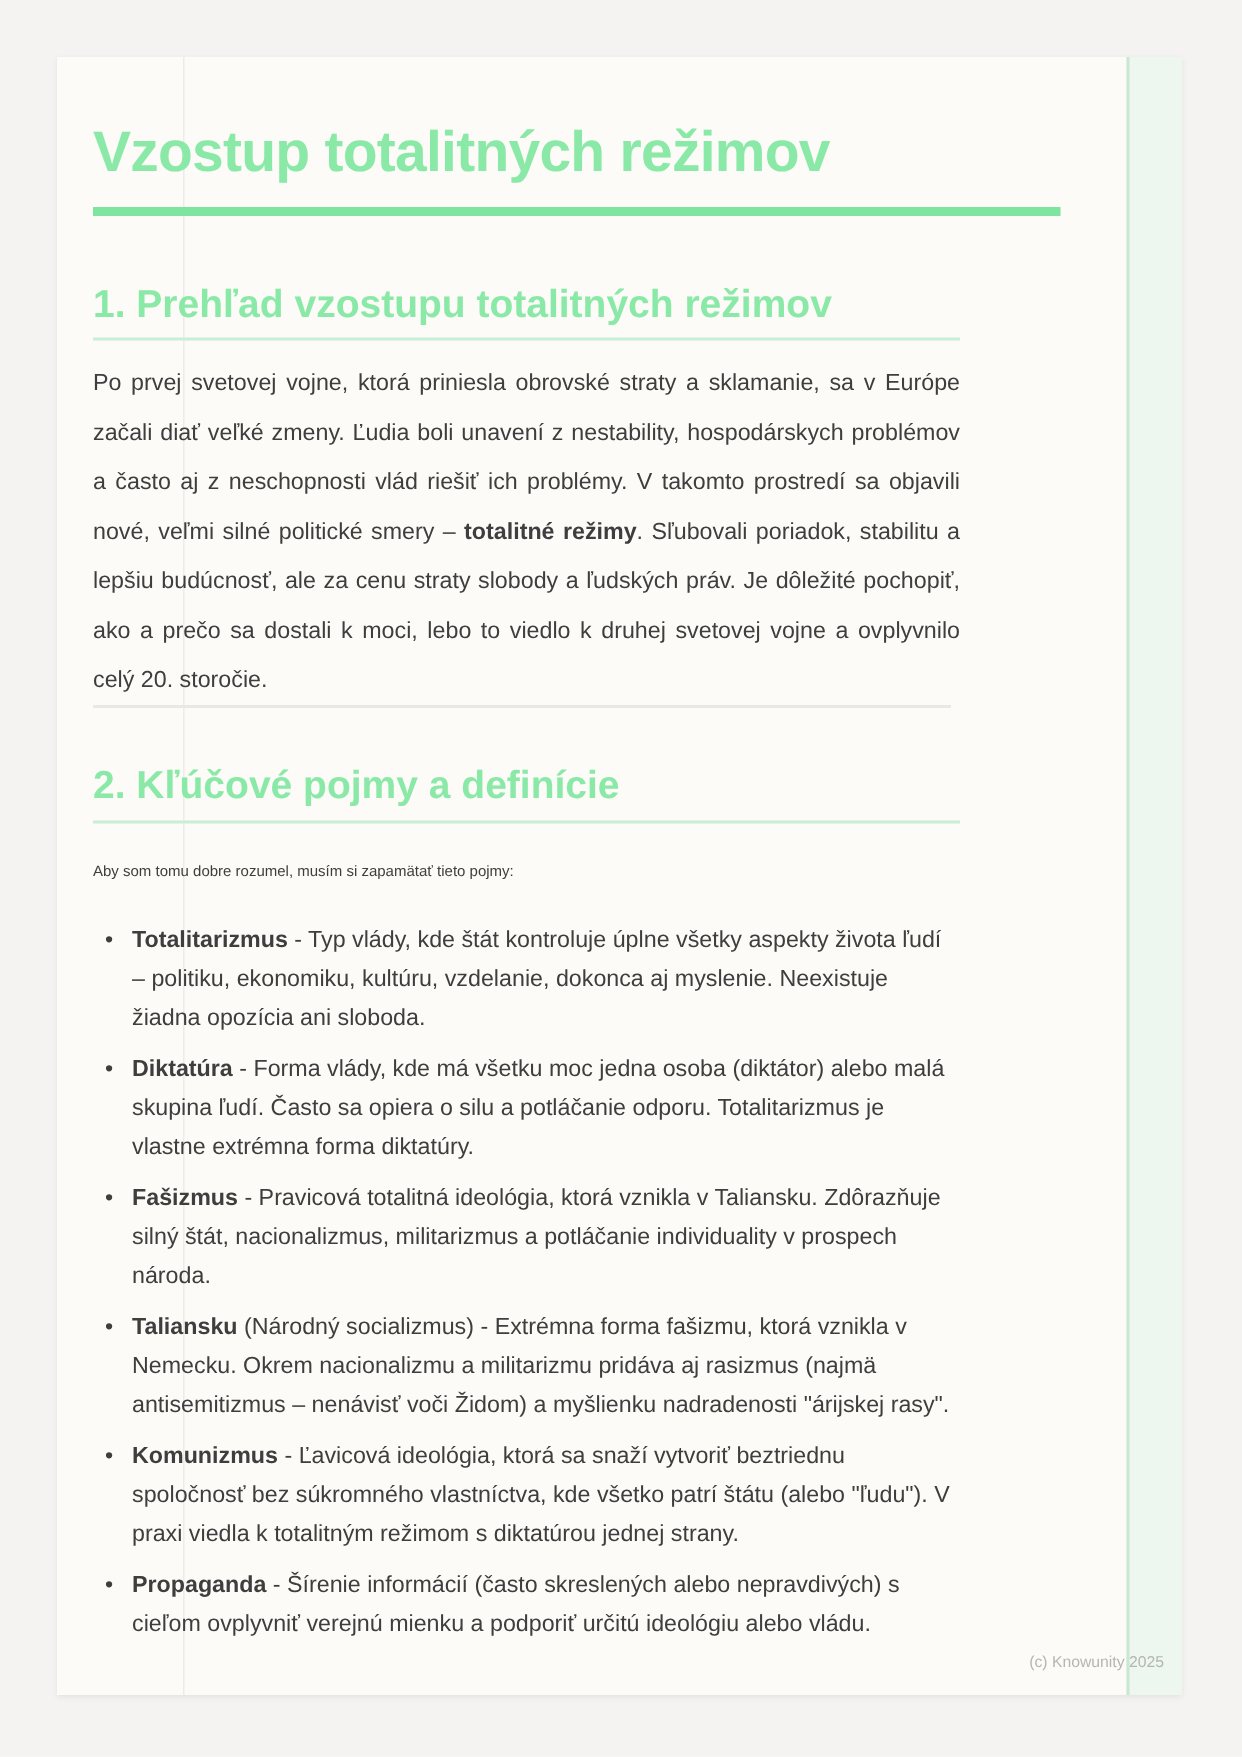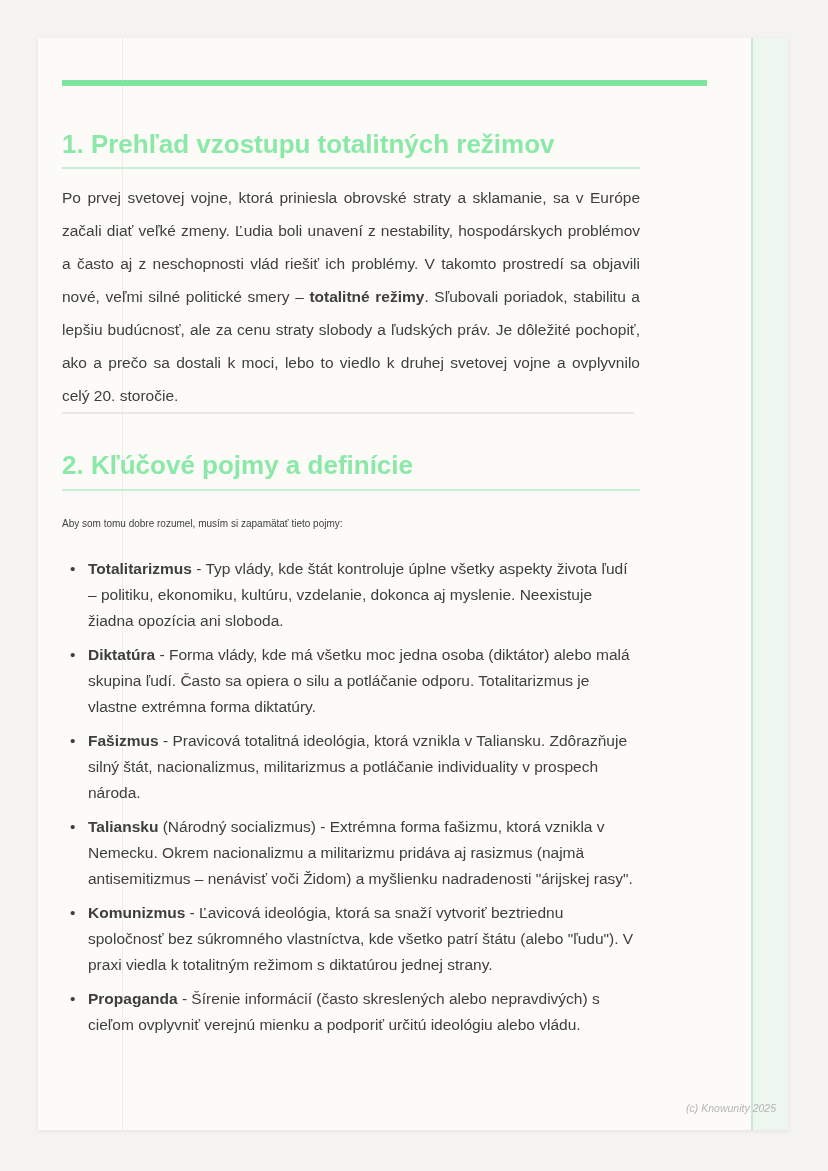--- a/index.html
+++ b/index.html
@@ -105,31 +105,31 @@
     font-size: 15.5px;
   }
   .seg-bold { font-weight: bold; }
   .seg-italic { }
   .footer-credit {
     position: absolute;
     right: 12px; bottom: 16px;
     font-size: 10.5px;
     color: #b5b5b2;
     z-index: 3;
-    font-style: italic;
   }
 </style>
 </head>
 <body>
 
 <div class="page-card">
   <div class="margin-strip"></div>
   <div class="ruled-line-vertical"></div>
 
   <div class="content">
+    <h1 class="doc-title">Vzostup totalitných režimov</h1>
     <div class="title-rule"></div>
 
     <div class="section section-1">
       <h2 class="section-heading">1. Prehľad vzostupu totalitných režimov</h2>
       <div class="heading-rule"></div>
       <p class="body-paragraph"><span>Po prvej svetovej vojne, ktorá priniesla obrovské straty a sklamanie, sa v Európe začali diať veľké zmeny. Ľudia boli unavení z nestability, hospodárskych problémov a často aj z neschopnosti vlád riešiť ich problémy. V takomto prostredí sa objavili nové, veľmi silné politické smery – </span><span class="seg-bold">totalitné režimy</span><span>. Sľubovali poriadok, stabilitu a lepšiu budúcnosť, ale za cenu straty slobody a ľudských práv. Je dôležité pochopiť, ako a prečo sa dostali k moci, lebo to viedlo k druhej svetovej vojne a ovplyvnilo celý 20. storočie.</span></p>
     </div>
 
     <hr class="section-divider">
 

